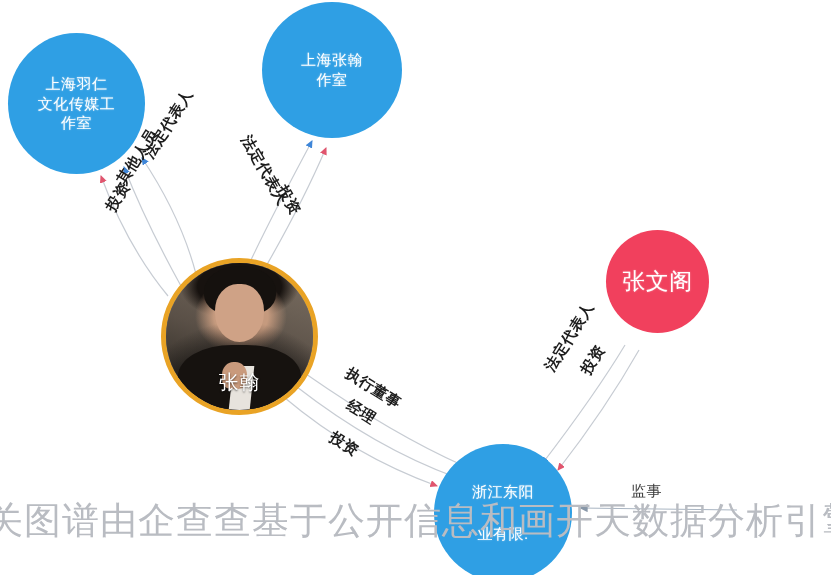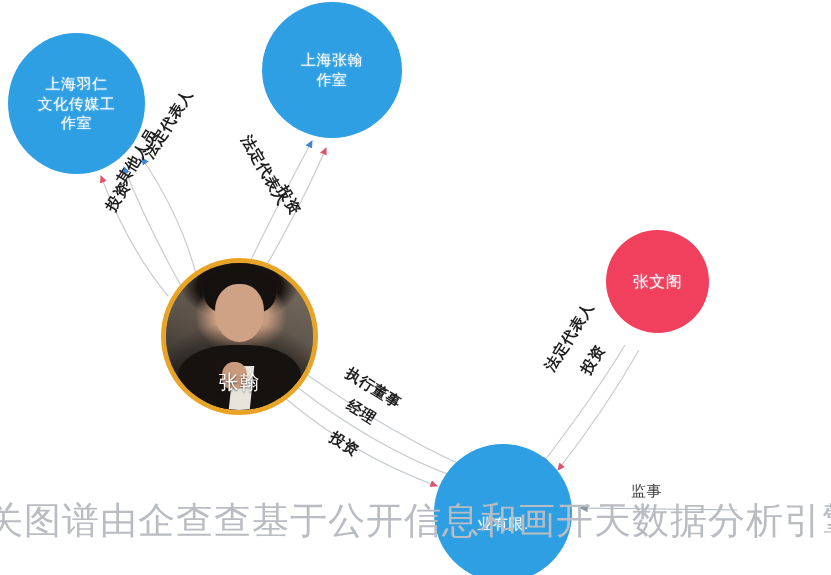--- a/index.html
+++ b/index.html
@@ -36,21 +36,21 @@
     line-height: 1.32;
     letter-spacing: 0.5px;
   }
   .node-company {
     background: #2f9fe4;
     font-size: 15px;
     text-shadow: 0 0 2px rgba(255,255,255,0.55);
   }
   .node-person {
     background: #f1405d;
-    font-size: 16px;
+    font-size: 23px;
     text-shadow: 0 0 2px rgba(255,255,255,0.45);
   }
   .node-label-wrap {
     padding: 0 4px;
     width: 100%;
     word-break: break-all;
   }
 
   
   #node-center {
@@ -219,20 +219,21 @@
       <div class="avatar-face"></div>
       <div class="avatar-suit"></div>
       <div class="avatar-shirt"></div>
       <div class="avatar-hand"></div>
     </div>
     <div id="avatar-name">张翰</div>
   </div>
 
   <div class="node node-company" id="node-dongyang" style="left:434px; top:444px; width:138px; height:138px;">
     <div class="node-label-wrap">
+      <div>浙江东阳</div>
       <div style="min-height:22px;"></div>
       <div>业有限.</div>
     </div>
   </div>
 
   <div class="node node-person" id="node-zhangwenge" style="left:606px; top:230px; width:103px; height:103px;">
     <span>张文阁</span>
   </div>
 
 

